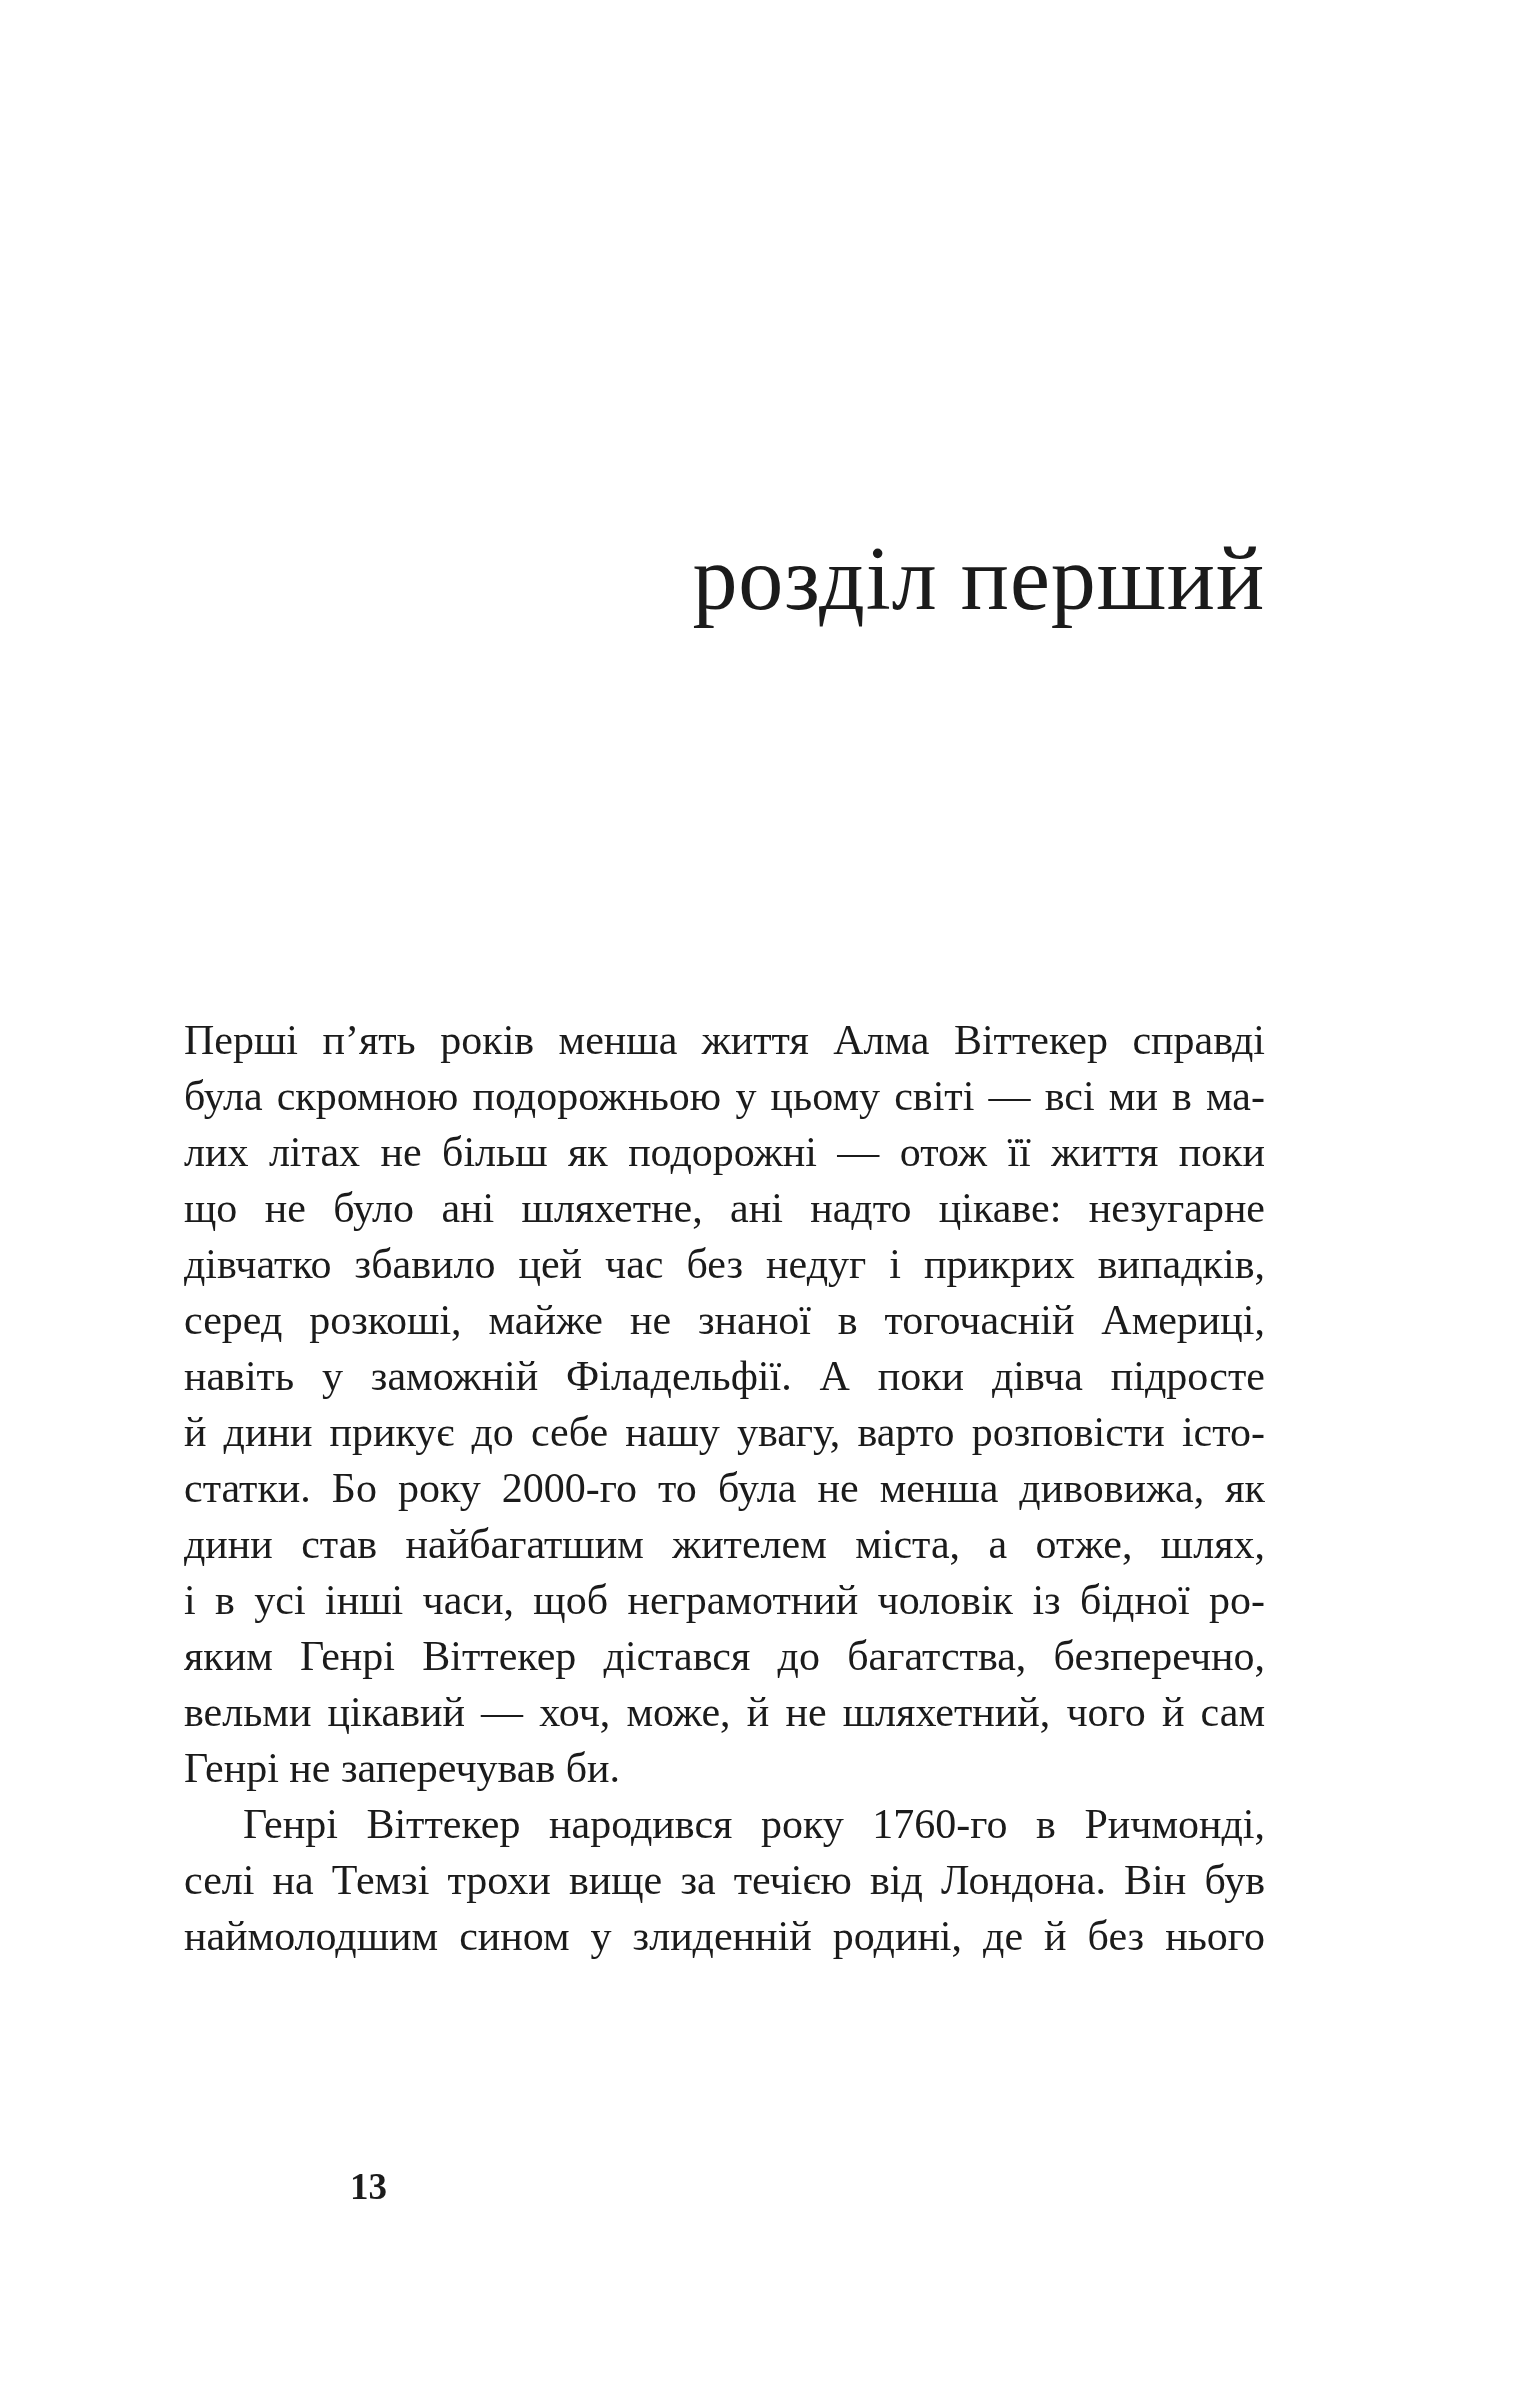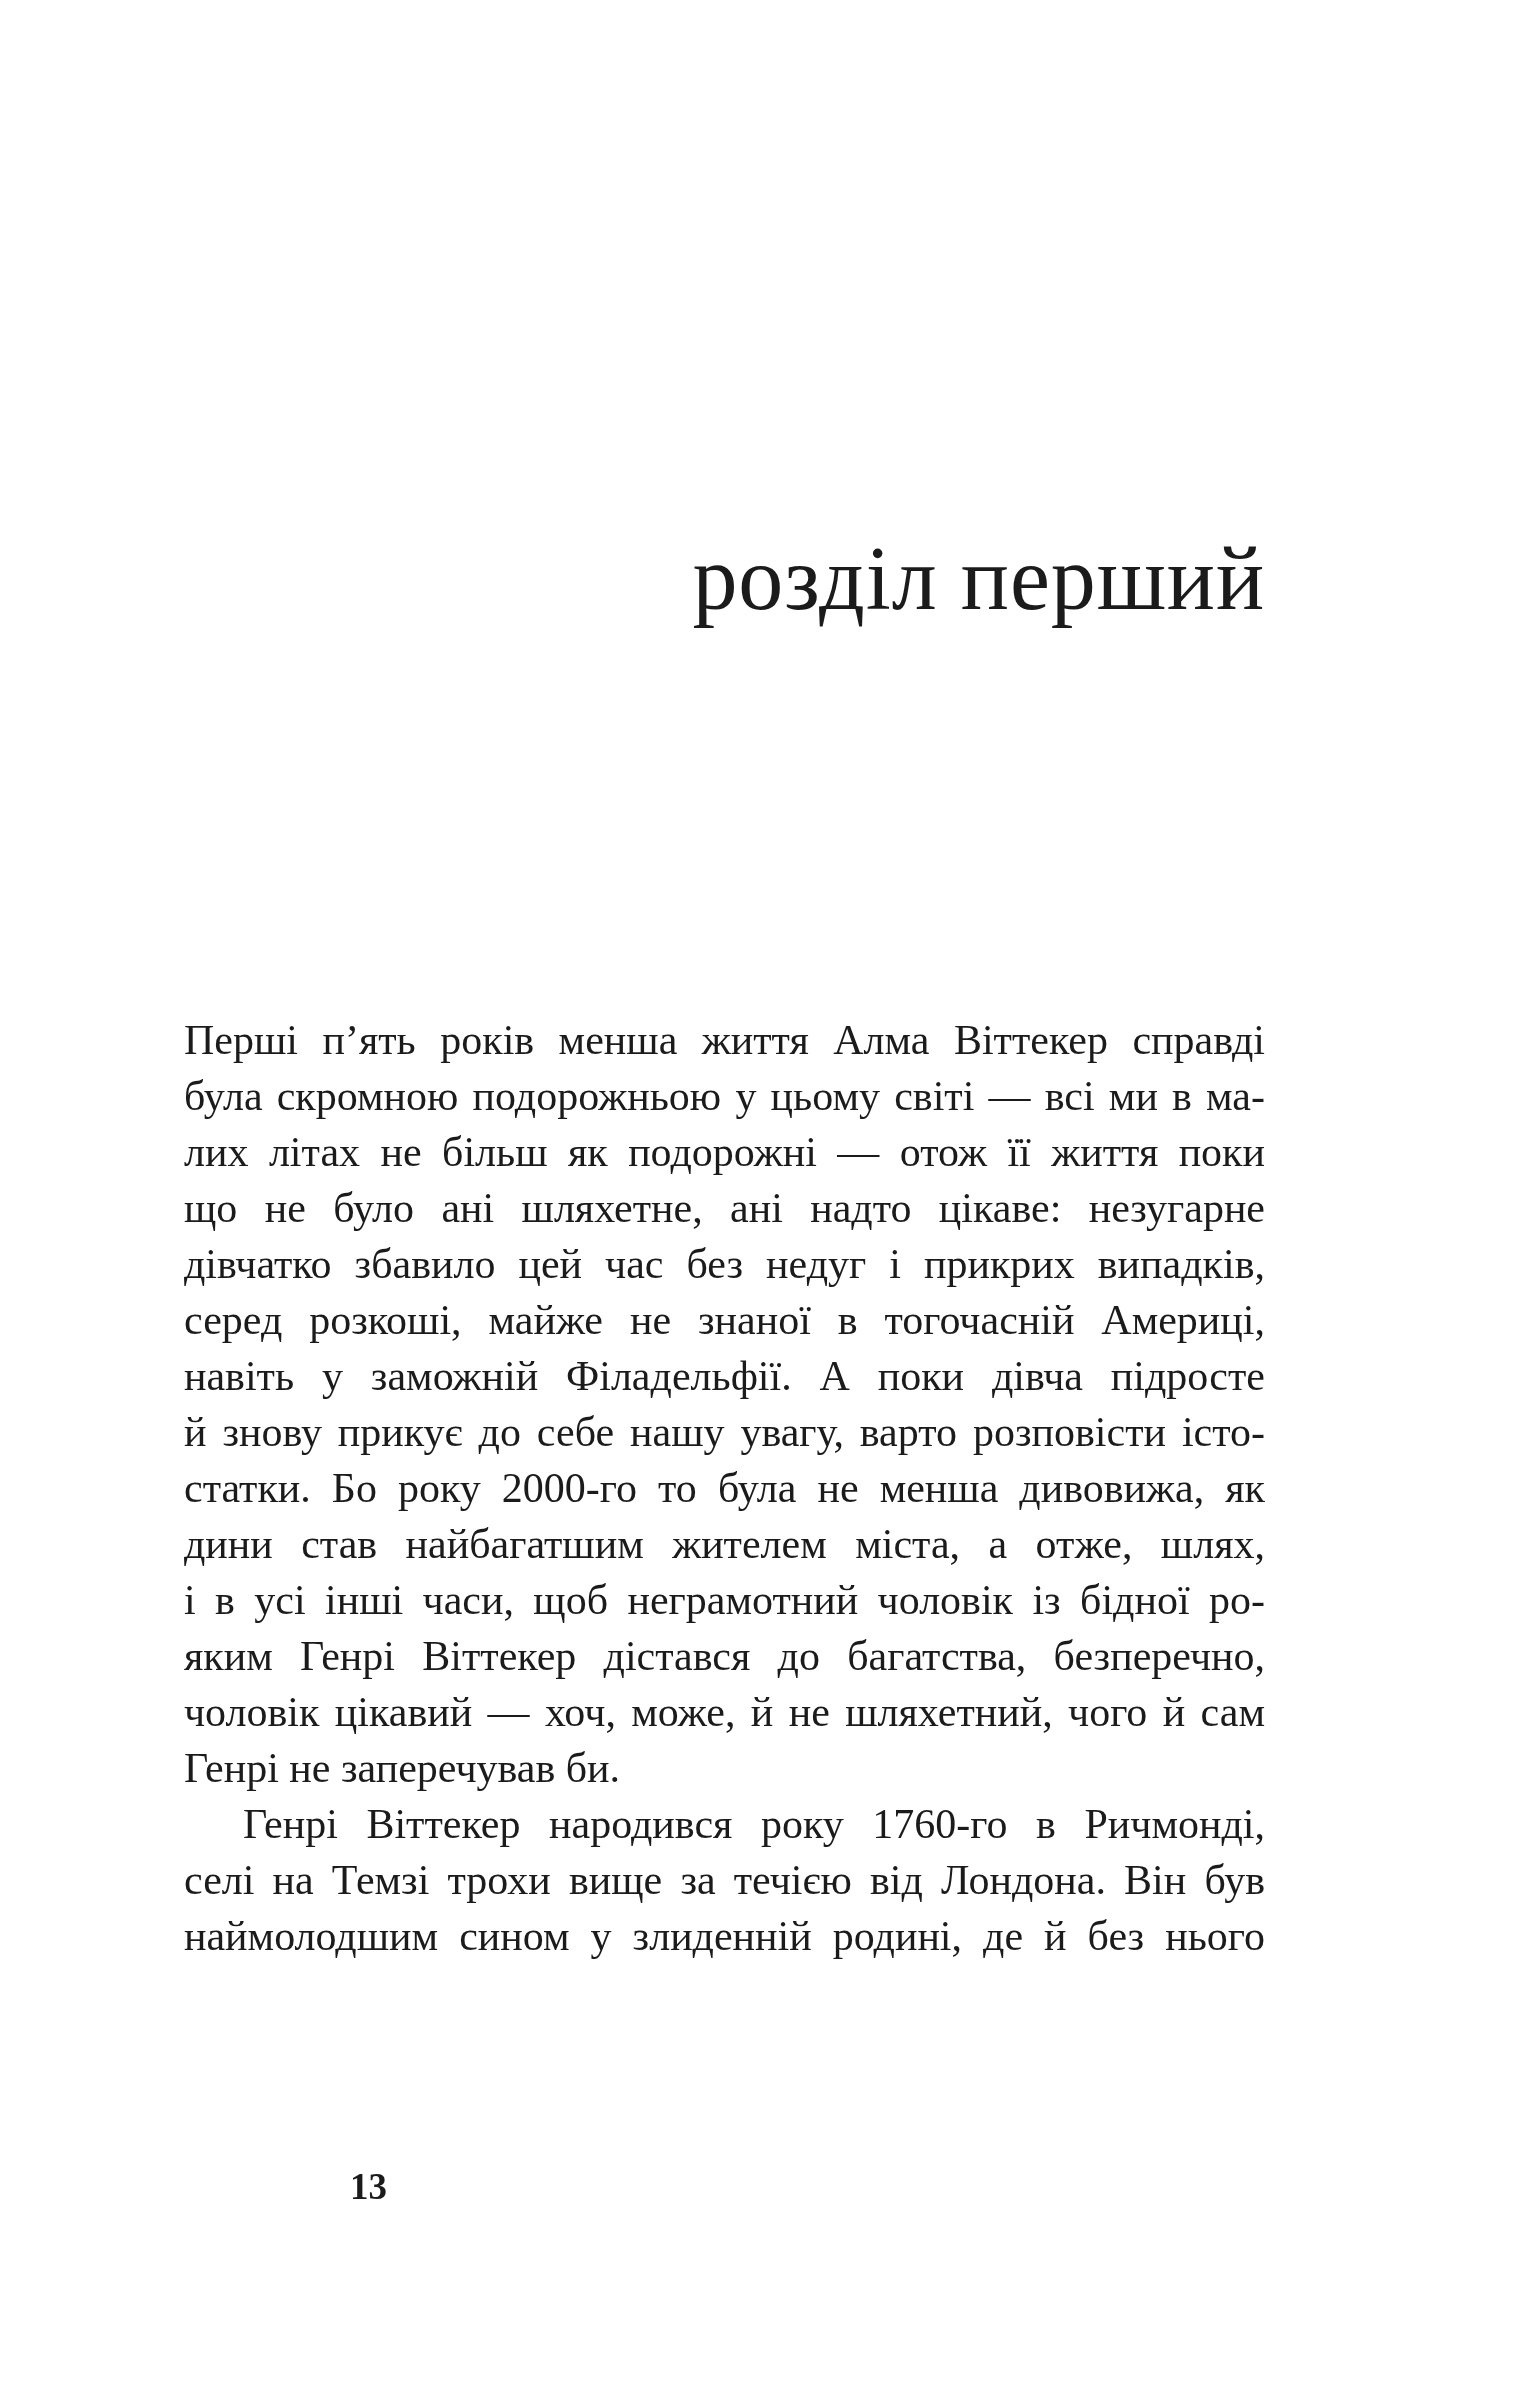--- a/index.html
+++ b/index.html
@@ -73,26 +73,26 @@
 
   <div class="text-block">
       <div class="para">
         <div class="line">Перші п’ять років менша життя Алма Віттекер справді</div>
         <div class="line">була скромною подорожньою у цьому світі — всі ми в ма-</div>
         <div class="line">лих літах не більш як подорожні — отож її життя поки</div>
         <div class="line">що не було ані шляхетне, ані надто цікаве: незугарне</div>
         <div class="line">дівчатко збавило цей час без недуг і прикрих випадків,</div>
         <div class="line">серед розкоші, майже не знаної в тогочасній Америці,</div>
         <div class="line">навіть у заможній Філадельфії. А поки дівча підросте</div>
-        <div class="line">й знову прикує до себе нашу увагу, варто розповісти істо-</div>
+        <div class="line">й дини прикує до себе нашу увагу, варто розповісти істо-</div>
         <div class="line">статки. Бо року 2000-го то була не менша дивовижа, як</div>
         <div class="line">дини став найбагатшим жителем міста, а отже, шлях,</div>
         <div class="line">і в усі інші часи, щоб неграмотний чоловік із бідної ро-</div>
         <div class="line">яким Генрі Віттекер дістався до багатства, безперечно,</div>
-        <div class="line">чоловік цікавий — хоч, може, й не шляхетний, чого й сам</div>
+        <div class="line">вельми цікавий — хоч, може, й не шляхетний, чого й сам</div>
         <div class="line short-last">Генрі не заперечував би.</div>
       </div>
       <div class="para indent">
         <div class="line">Генрі Віттекер народився року 1760-го в Ричмонді,</div>
         <div class="line">селі на Темзі трохи вище за течією від Лондона. Він був</div>
         <div class="line">наймолодшим сином у злиденній родині, де й без нього</div>
       </div>
     </div>
 
   <div class="page-number">13</div>

